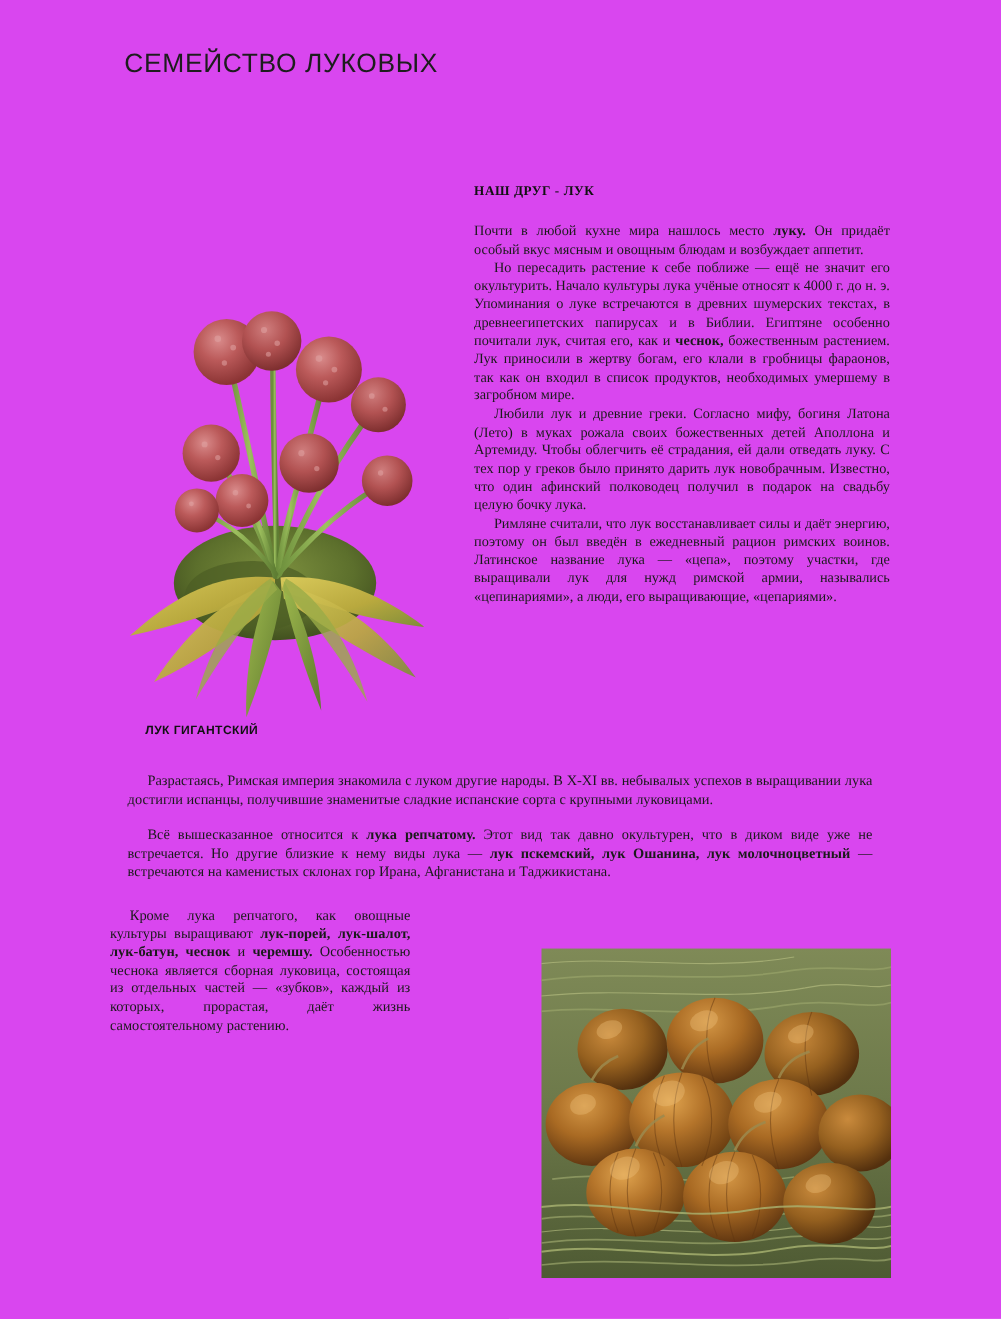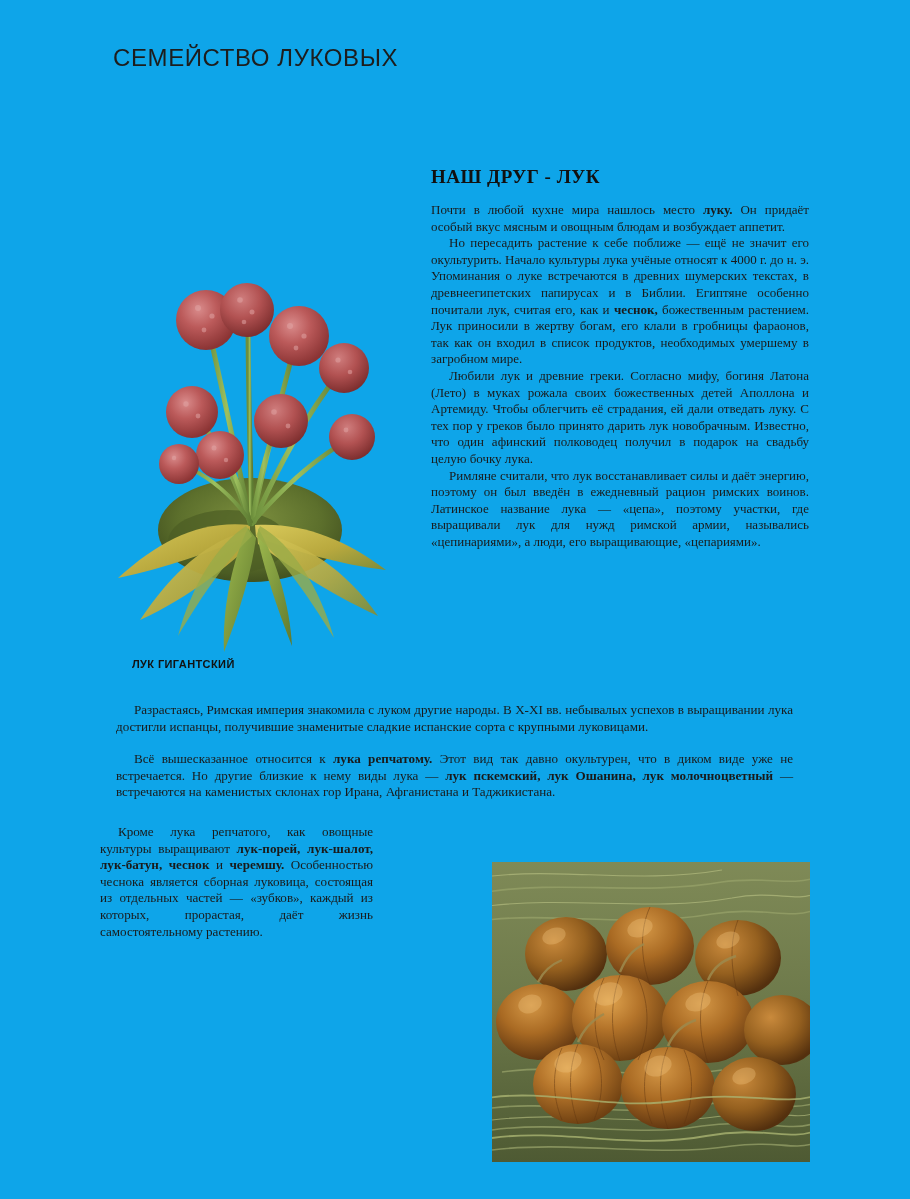--- a/index.html
+++ b/index.html
@@ -13,21 +13,21 @@
     height: 1199px;
     position: relative;
     font-family: "Liberation Serif", serif;
     color: #1a1a1a;
     overflow: hidden;
   }
 
   .page {
     position: absolute;
     inset: 0;
-    background: #0ea5e9;
+    background: #d946ef;
   }
 
   
   .page-header {
     position: absolute;
     left: 113px;
     top: 44px;
     font-family: "Liberation Sans", sans-serif;
     font-size: 24px;
     letter-spacing: 0.6px;
@@ -56,21 +56,21 @@
     margin-left: 24px;
   }
 
   
   .article-title {
     position: absolute;
     left: 431px;
     top: 166px;
     font-family: "Liberation Serif", serif;
     font-weight: bold;
-    font-size: 19px;
+    font-size: 12px;
     letter-spacing: 0.5px;
     color: #111;
   }
 
   .col-right {
     position: absolute;
     left: 431px;
     top: 202px;
     width: 378px;
     font-size: 13px;

